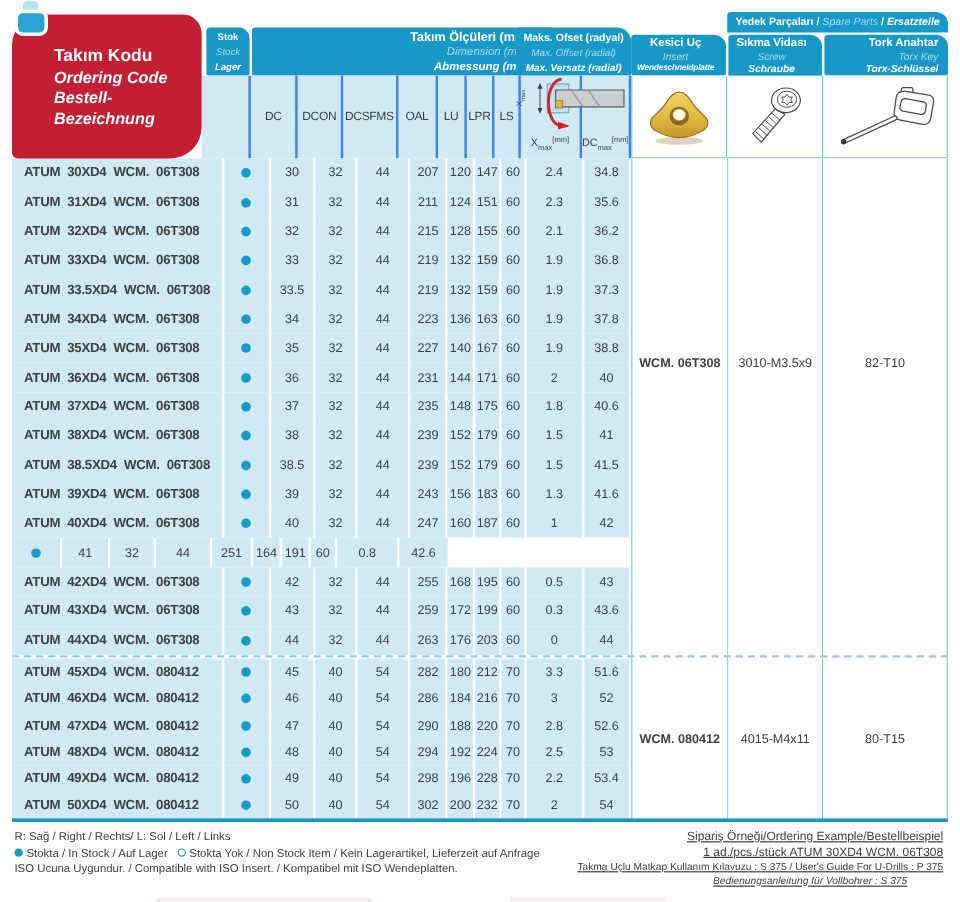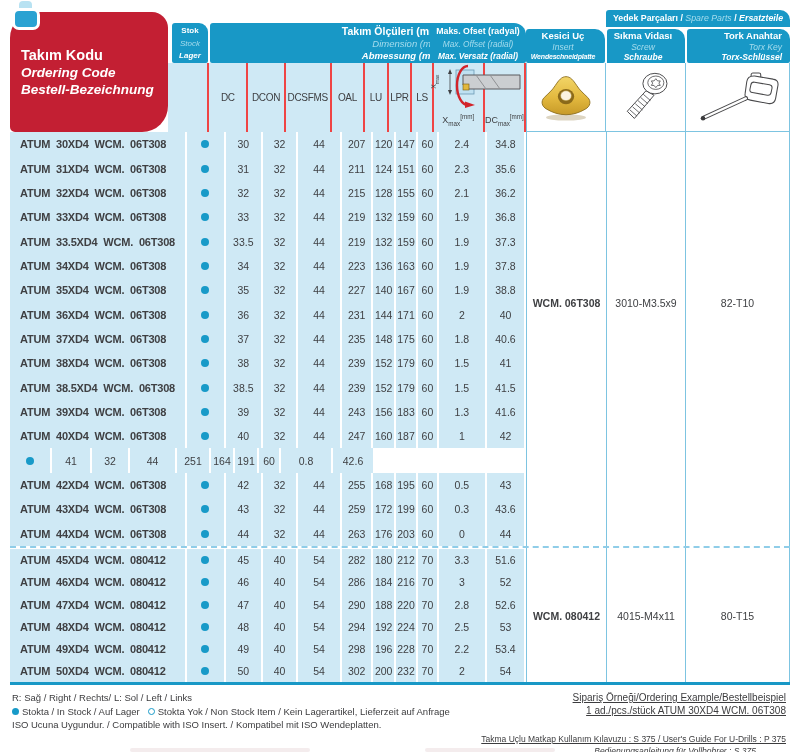--- a/index.html
+++ b/index.html
@@ -7,21 +7,21 @@
         font-family:"Liberation Sans",sans-serif;color:var(--text,#3f4043);}
 
   
   .clip-tab{position:absolute;left:19px;top:1px;width:13px;height:12px;background:#b8e2f2;border-radius:4px;z-index:6;}
   .clip-body{position:absolute;left:12px;top:8px;width:22px;height:16px;background:#2aa2d2;
              border:3px solid #fff;border-radius:7px;z-index:7;}
 
   
   .redbox{position:absolute;left:10px;top:12px;width:158px;height:120px;background:var(--red,#c31f33);
           border-radius:26px 16px 26px 5px;color:#fff;z-index:2;box-sizing:border-box;
-          display:flex;flex-direction:column;justify-content:center;padding-left:11px;}
+          display:flex;flex-direction:column;justify-content:center;padding-left:35px;}
   .redbox .r1{font-weight:bold;font-size:14.5px;line-height:18px;}
   .redbox .r2,.redbox .r3{font-weight:bold;font-style:italic;font-size:13.5px;line-height:17px;}
 
   
   .bluebox{position:absolute;background:var(--blue,#1898c6);color:#fff;box-sizing:border-box;}
   .bluebox .l1{font-weight:bold;}
   .bluebox .l2{font-style:italic;color:var(--subtitle,#a5dced);}
   .bluebox .l3{font-weight:bold;font-style:italic;}
   .bb-stock{left:172px;top:23px;width:36px;height:40px;border-radius:3px 9px 2px 2px;
             text-align:center;font-size:8px;line-height:12.5px;padding-top:2px;}
@@ -42,21 +42,21 @@
   .bb-insert .l3{font-size:7px;letter-spacing:-0.2px;}
   .bb-screw{left:607px;top:29px;width:78px;height:48px;border-radius:3px 10px 2px 2px;
             text-align:center;padding:2px 6px 0 0;font-size:9.5px;line-height:10.5px;}
   .bb-screw .l2,.bb-screw .l3{font-size:8.5px;}
   .bb-torx{left:687px;top:29px;width:103px;height:34px;border-radius:3px 10px 2px 2px;
            text-align:right;padding:2px 8px 0 0;font-size:9.5px;line-height:10.5px;}
   .bb-torx .l2,.bb-torx .l3{font-size:8.5px;}
 
   
   .subheader{position:absolute;left:168px;top:63px;width:358px;height:69px;background:var(--lightblue,#cfe9f5);display:flex;}
-  .shcell{box-sizing:border-box;border-right:2px solid #ef4444;display:flex;align-items:center;justify-content:center;
+  .shcell{box-sizing:border-box;border-right:2px solid #3b82f6;display:flex;align-items:center;justify-content:center;
           font-size:10px;letter-spacing:-0.3px;color:var(--text,#3f4043);}
   .collabel{flex-direction:column;justify-content:flex-end;padding-bottom:5px;font-size:9px;letter-spacing:0;}
   .collabel sub{font-size:6.3px;}
   .collabel .unit{font-size:6.3px;vertical-align:super;}
   .w-code{width:190px}.w-stock{width:42px}.w-dc{width:40px}.w-dcon{width:38px}.w-dcsfms{width:47px}
   .w-oal{width:34px}.w-lu{width:24px}.w-lpr{width:24px}.w-ls{width:22px}.w-xmax{width:52px}.w-dcmax{width:42px}
   .diagram{position:absolute;right:2px;top:1px;width:92px;height:44px;z-index:1;}
   .xmaxrot{position:absolute;left:-4px;top:13px;transform:rotate(-90deg);font-size:7px;color:var(--text,#3f4043);}
   .xmaxrot sub{font-size:5px;}
 
@@ -94,21 +94,21 @@
   .divider::after{content:"";position:absolute;left:0;top:0;width:100%;border-top:2px dashed #8fcde8;}
   .bottombar{position:absolute;left:10px;top:682px;width:780px;height:2.5px;background:var(--blue,#1898c6);z-index:4;}
 
   
   .footl{position:absolute;left:12px;top:691px;font-size:9.5px;line-height:13.5px;color:#3c3c3e;}
   .footl .dotf{display:inline-block;width:7px;height:7px;border-radius:50%;background:var(--dot,#189ac8);margin-right:3px;}
   .footl .doth{display:inline-block;width:7px;height:7px;border-radius:50%;background:#fff;
                border:1.5px solid var(--dot,#189ac8);box-sizing:border-box;margin:0 3px 0 8px;}
   .footr{position:absolute;right:14px;top:691px;text-align:right;color:#3c3c3e;text-decoration:underline;}
   .footr .fr1,.footr .fr2{font-size:10px;line-height:13px;}
-  .footr .fr3{font-size:8.5px;line-height:11.5px;margin-top:17px;}
+  .footr .fr3{font-size:8.5px;line-height:11.5px;margin-top:0;}
   .footr .fr4{font-size:8.5px;font-style:italic;line-height:11px;padding-right:30px;}
 
   
   .ghost{position:absolute;height:4px;opacity:0.3;border-radius:2px;}
   .gh1{left:130px;top:748px;width:180px;background:#d9bfc2;}
   .gh2{left:425px;top:748px;width:130px;background:#d9bfc2;}
 </style>
 </head>
 <body>
 

